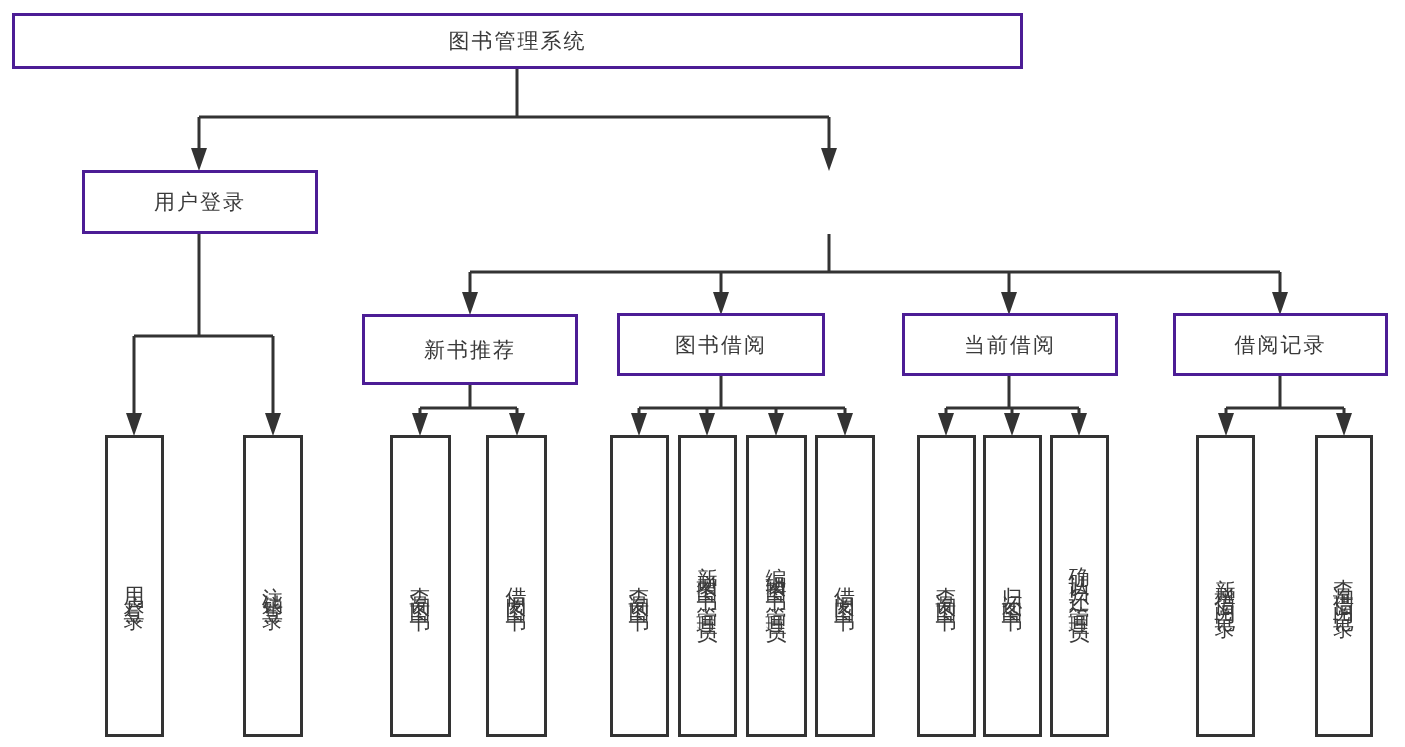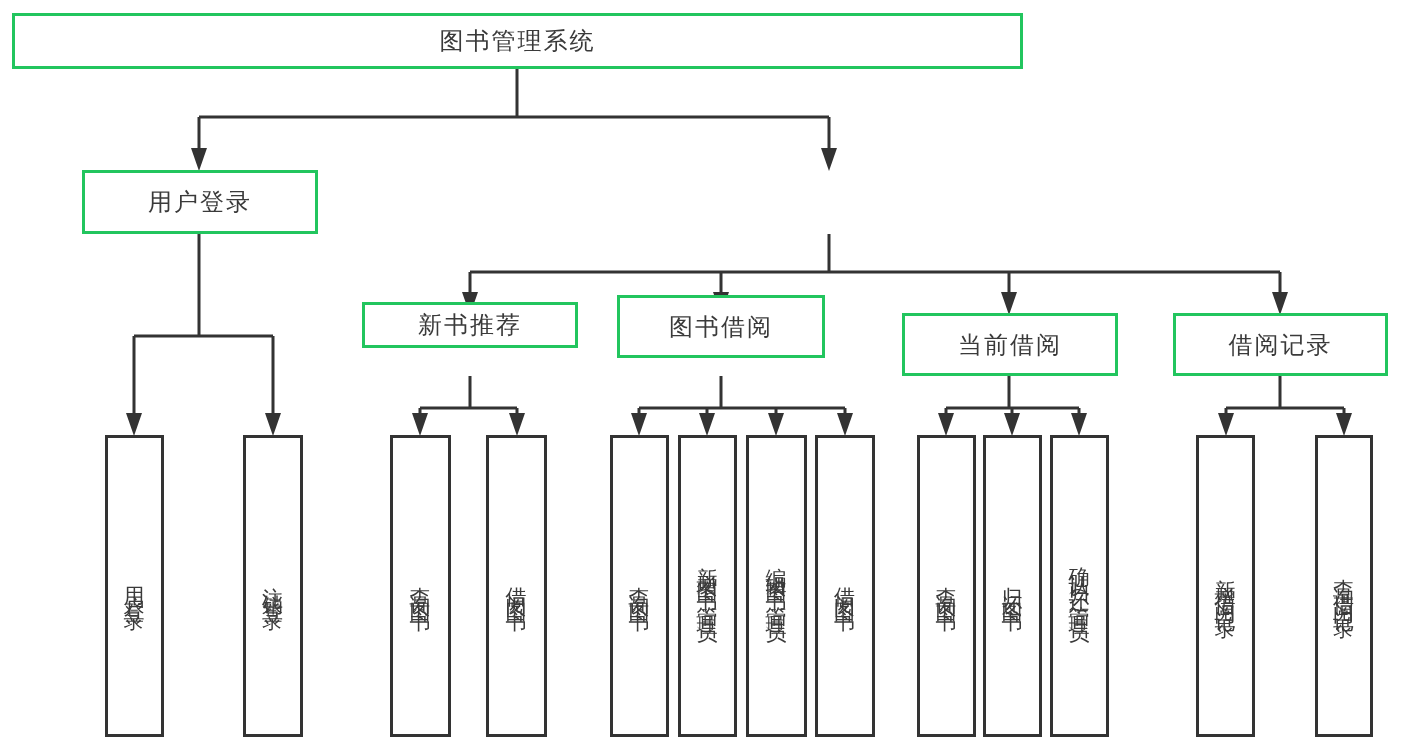--- a/index.html
+++ b/index.html
@@ -13,25 +13,25 @@
   }
   #connectors {
     position: absolute;
     left: 0; top: 0;
     width: 1405px; height: 747px;
   }
   .hbox {
     position: absolute;
     box-sizing: border-box;
     background: #ffffff;
-    border: 3px solid #22c55e;
+    border: 3px solid #4c1d95;
     display: flex;
     align-items: center;
     justify-content: center;
-    font-size: 24px;
+    font-size: 21px;
     color: #3a3a3a;
     letter-spacing: 2px;
     white-space: nowrap;
   }
   .vbox {
     position: absolute;
     box-sizing: border-box;
     background: #ffffff;
     border: 3px solid #333333;
     display: flex;
@@ -95,24 +95,24 @@
   </svg>
 
   <div class="hbox" style="left:12px; top:13px; width:1011px; height:56px;">
     <span>图书管理系统</span>
   </div>
 
   <div class="hbox" style="left:82px; top:170px; width:236px; height:64px;">
     <span>用户登录</span>
   </div>
 
-  <div class="hbox" style="left:362px; top:302px; width:216px; height:46px;">
+  <div class="hbox" style="left:362px; top:314px; width:216px; height:71px;">
     <span>新书推荐</span>
   </div>
-  <div class="hbox" style="left:617px; top:295px; width:208px; height:63px;">
+  <div class="hbox" style="left:617px; top:313px; width:208px; height:63px;">
     <span>图书借阅</span>
   </div>
   <div class="hbox" style="left:902px; top:313px; width:216px; height:63px;">
     <span>当前借阅</span>
   </div>
   <div class="hbox" style="left:1173px; top:313px; width:215px; height:63px;">
     <span>借阅记录</span>
   </div>
 
   <div class="vbox" style="left:105px; width:59px;">

